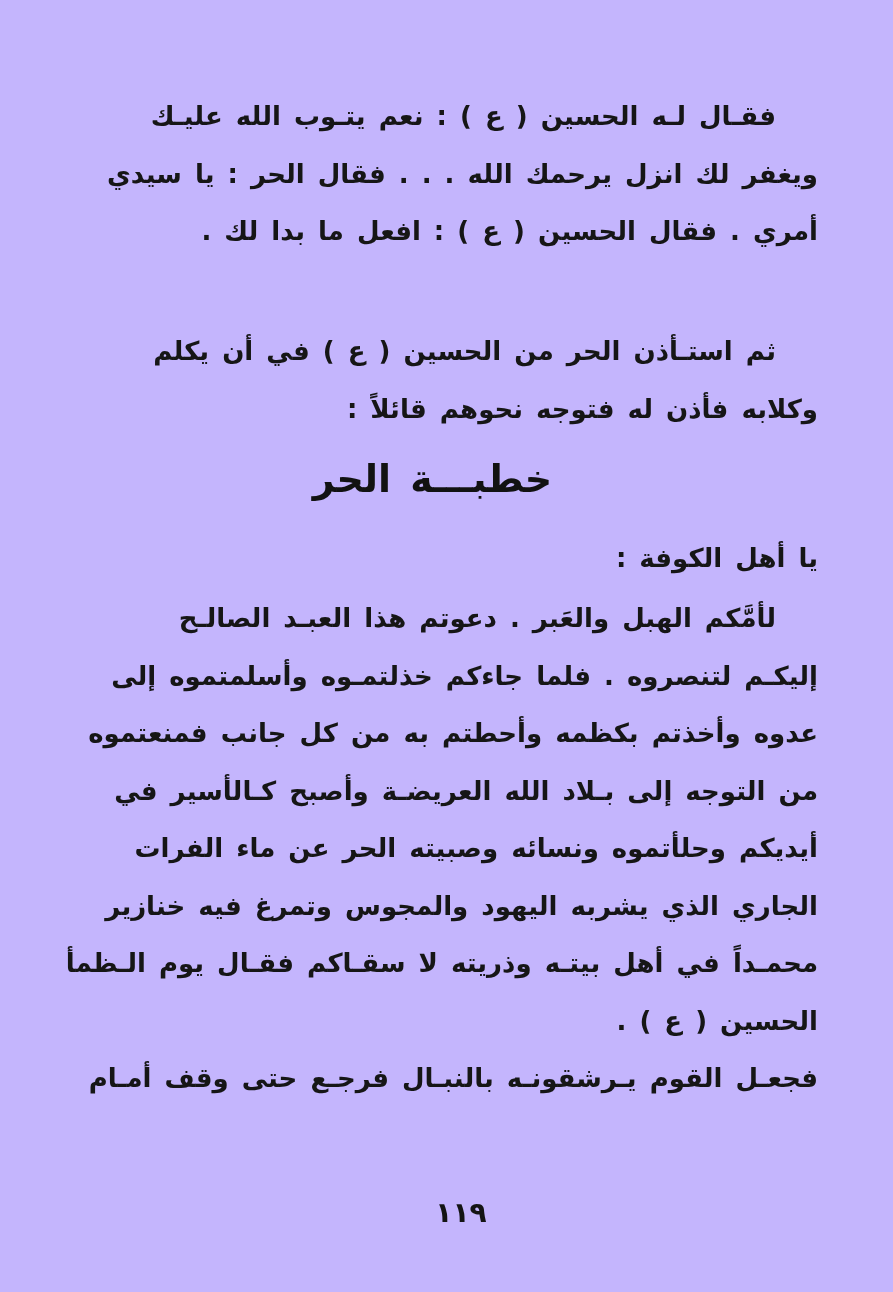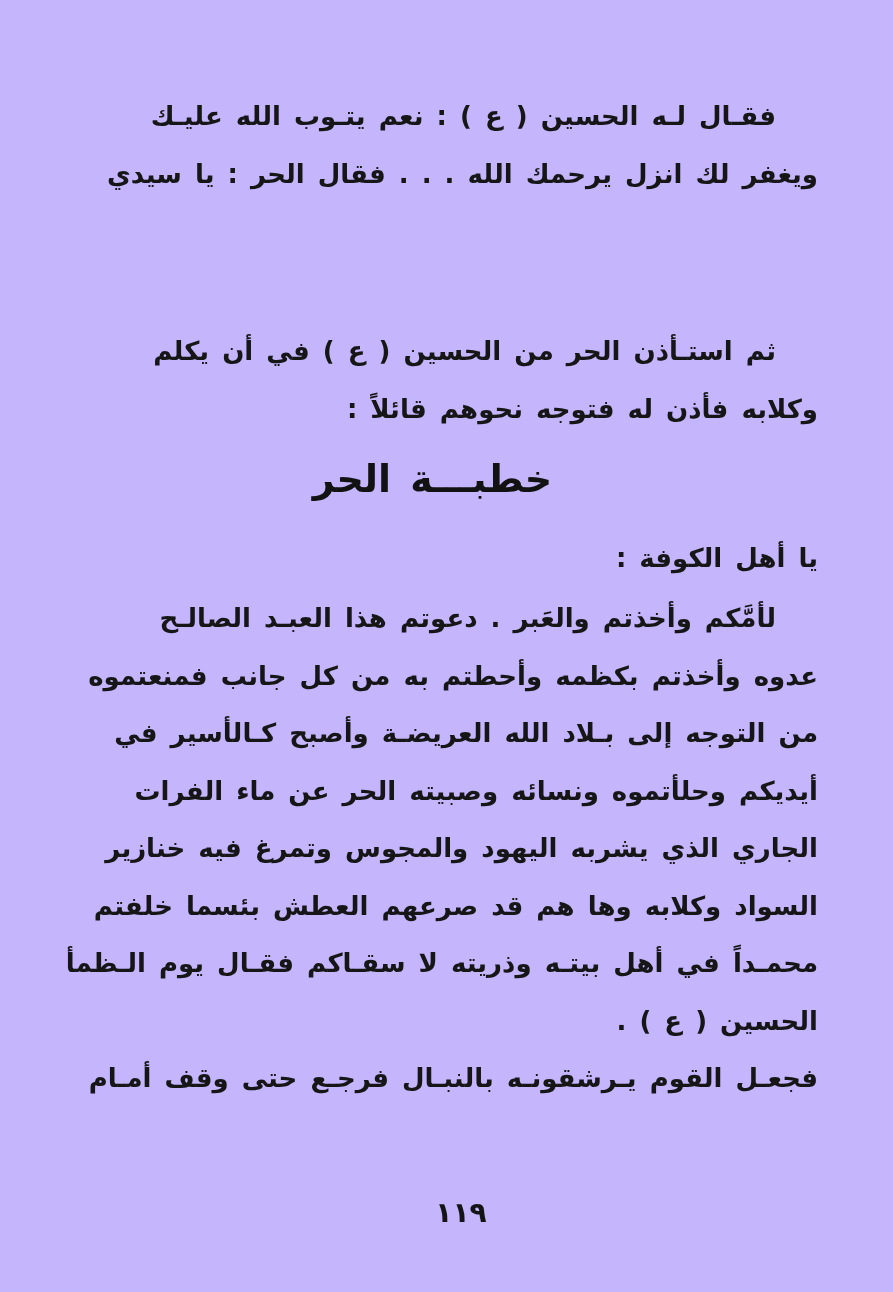--- a/index.html
+++ b/index.html
@@ -81,42 +81,43 @@
   }
 </style>
 </head>
 <body>
 
 <div class="page">
 
   <div class="text-block para" id="para1">
     <span class="line first-line">فقـال لـه الحسين ( ع ) : نعم يتـوب الله عليـك</span>
     <span class="line">ويغفر لك انزل يرحمك الله . . . فقال الحر : يا سيدي</span>
+    <span class="line">أمري . فقال الحسين ( ع ) : افعل ما بدا لك .</span>
   </div>
 
   <div class="text-block para" id="para2">
     <span class="line first-line">ثم استـأذن الحر من الحسين ( ع ) في أن يكلم</span>
     <span class="line">وكلابه فأذن له فتوجه نحوهم قائلاً :</span>
   </div>
 
   <div class="heading-wrap">
     <span class="heading">خطبـــة الحر</span>
   </div>
 
   <div class="text-block para" id="address-block">
     <span class="line">يا أهل الكوفة :</span>
   </div>
 
   <div class="text-block para" id="para3">
-    <span class="line first-line">لأمَّكم وأخذتم والعَبر . دعوتم هذا العبـد الصالـح</span>
+    <span class="line first-line">لأمَّكم الهبل والعَبر . دعوتم هذا العبـد الصالـح</span>
+    <span class="line">إليكـم لتنصروه . فلما جاءكم خذلتمـوه وأسلمتموه إلى</span>
     <span class="line">عدوه وأخذتم بكظمه وأحطتم به من كل جانب فمنعتموه</span>
     <span class="line">من التوجه إلى بـلاد الله العريضـة وأصبح كـالأسير في</span>
     <span class="line">أيديكم وحلأتموه ونسائه وصبيته الحر عن ماء الفرات</span>
     <span class="line">الجاري الذي يشربه اليهود والمجوس وتمرغ فيه خنازير</span>
-    <span class="line">السواد وكلابه وها هم قد صرعهم العطش بئسما خلفتم</span>
     <span class="line">محمـداً في أهل بيتـه وذريته لا سقـاكم فقـال يوم الـظمأ</span>
     <span class="line">الحسين ( ع ) .</span>
     <span class="line">فجعـل القوم يـرشقونـه بالنبـال فرجـع حتى وقف أمـام</span>
   </div>
 
   <div class="page-number">
     <span>١١٩</span>
   </div>
 
 </div>

